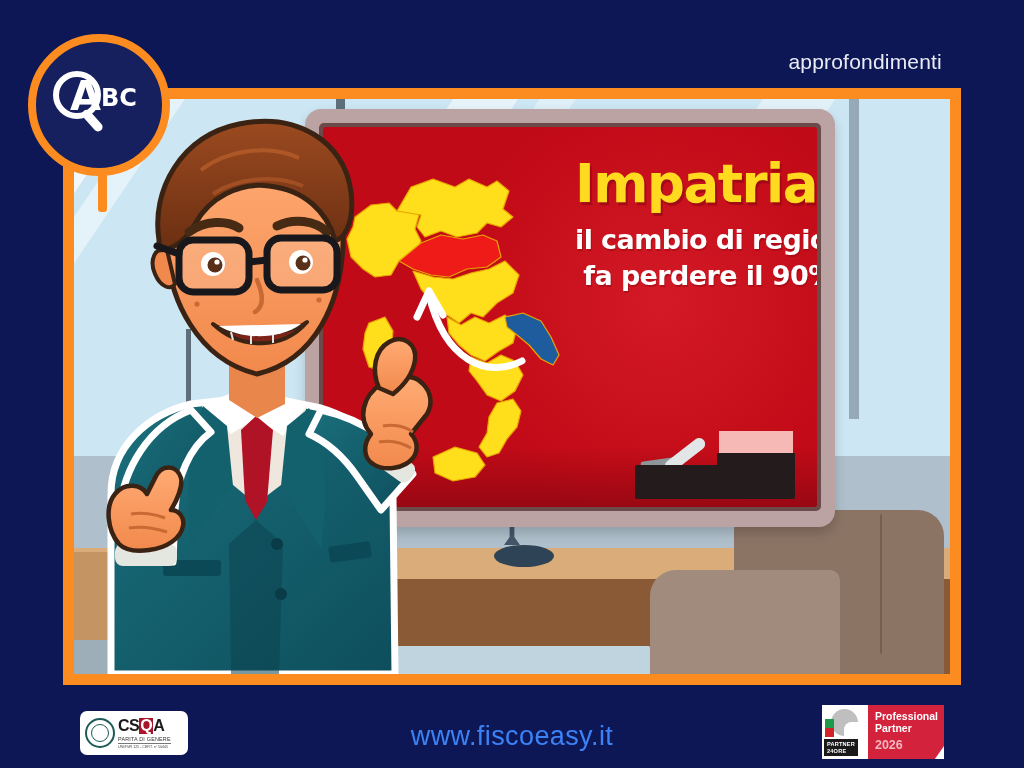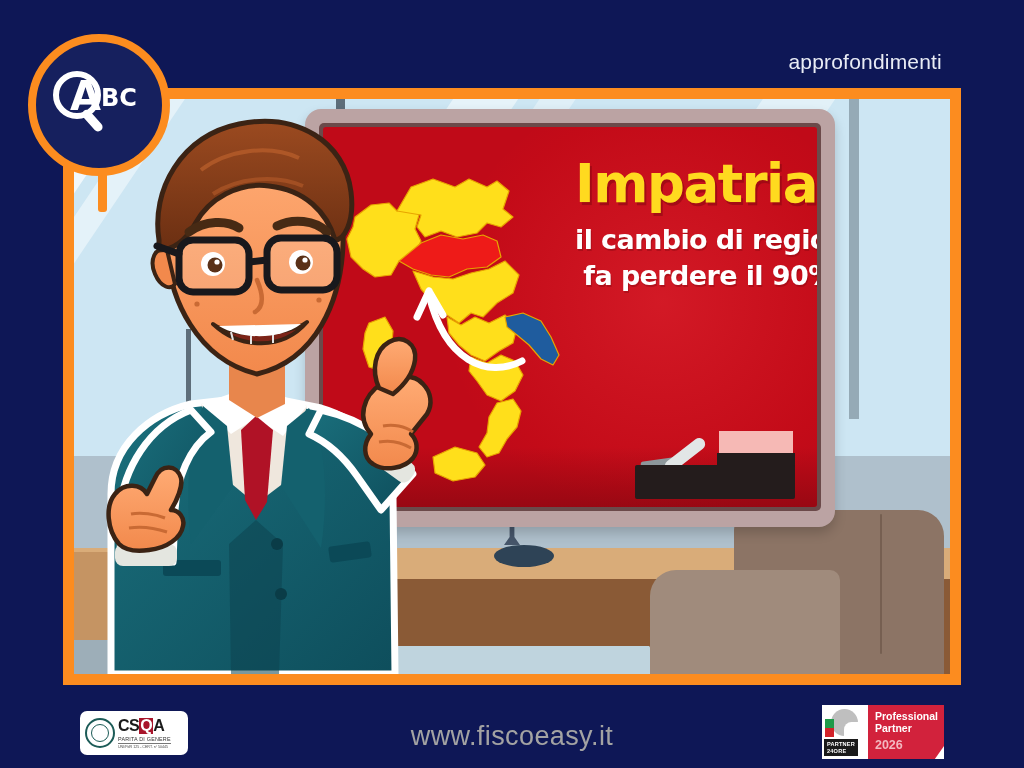--- a/index.html
+++ b/index.html
@@ -99,21 +99,21 @@
     border-radius:50%; background:#16205E; border:8px solid #FC8C1F;
     z-index:60; display:flex; align-items:center; justify-content:center;
   }
   .badge-handle{ position:absolute; left:98px; top:168px; width:9px; height:44px; background:#FC8C1F; z-index:55; border-radius:0 0 3px 3px;}
   .badge svg{ width:104px; height:78px; }
 
   
   .footer{ position:absolute; left:0; bottom:0; width:1024px; height:71px; z-index:40; }
   .site-url{
     position:absolute; left:0; right:0; top:24px; text-align:center;
-    color:#a3a3a3; font-size:27px; letter-spacing:.4px;
+    color:#3b82f6; font-size:27px; letter-spacing:.4px;
   }
   
   .csqa{
     position:absolute; left:80px; top:14px; width:108px; height:44px;
     background:#FFFFFF; border-radius:7px; display:flex; align-items:center; padding:3px 5px;
   }
   .csqa-seal{ width:30px; height:30px; border-radius:50%; border:2.5px solid #1C5B57; flex:none; position:relative; background:#fff; }
   .csqa-seal:after{ content:""; position:absolute; inset:4px; border-radius:50%; border:1.5px solid #1C5B57; }
   .csqa-right{ margin-left:3px; }
   .csqa-letters{ font-size:16px; font-weight:bold; color:#1A1A1A; letter-spacing:-.5px; line-height:1; display:flex; align-items:center;}

